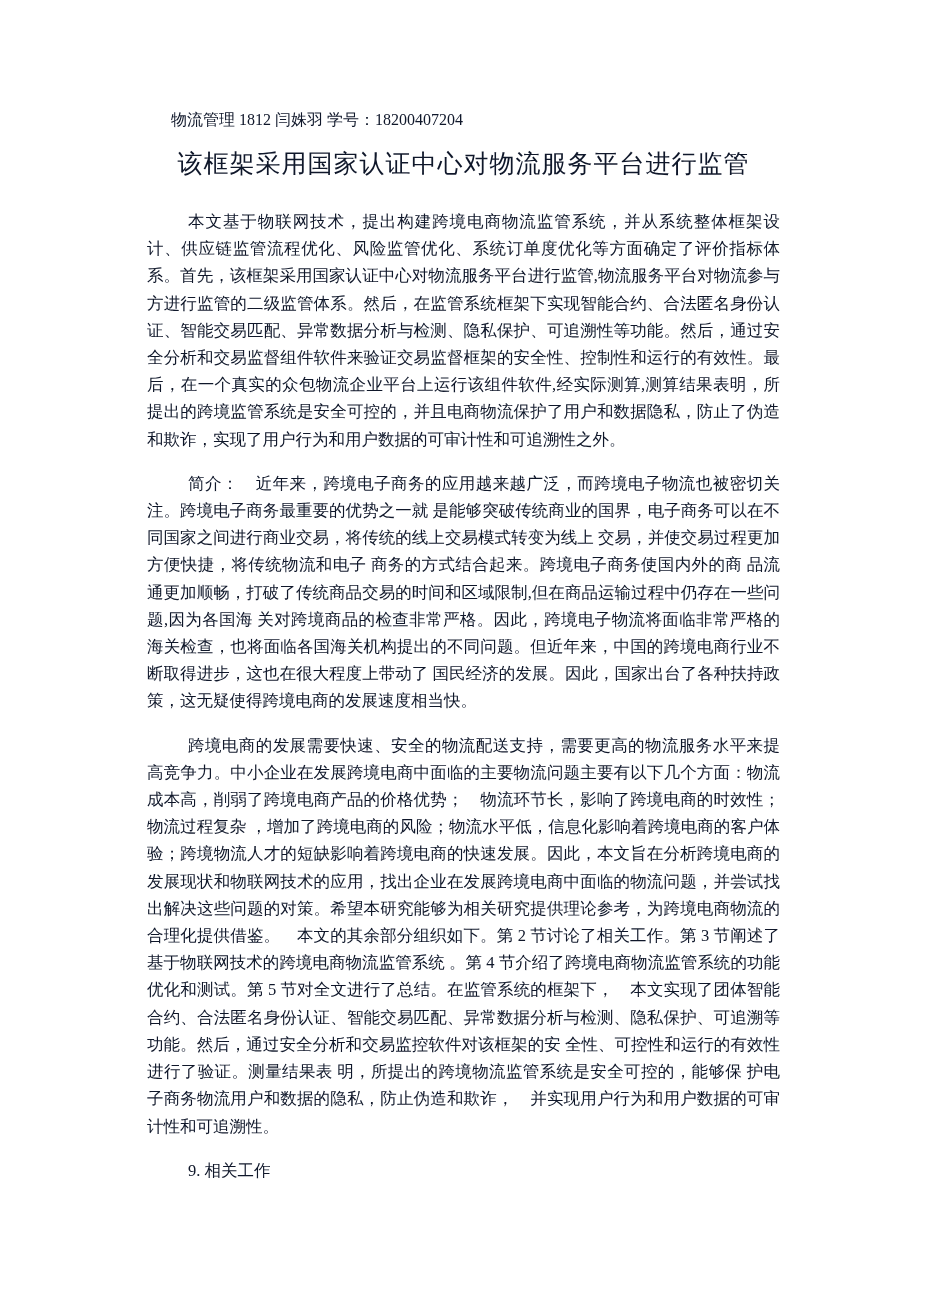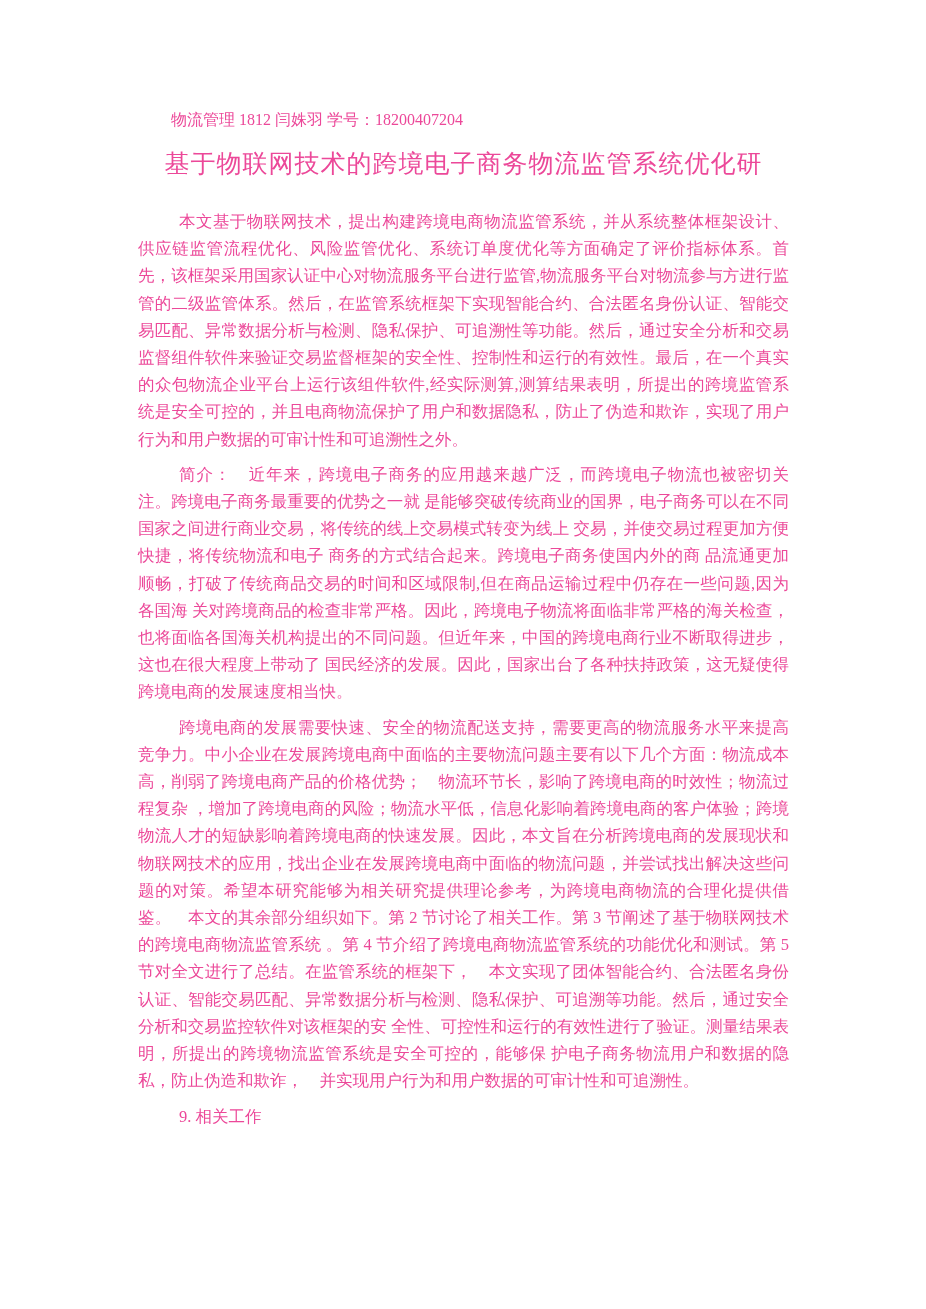--- a/index.html
+++ b/index.html
@@ -7,21 +7,21 @@
     padding: 0;
     background: #ffffff;
   }
   .page {
     position: relative;
     width: 926px;
     height: 1309px;
     background: #ffffff;
     overflow: hidden;
     font-family: "Liberation Serif", "DejaVu Serif", serif;
-    color: #ec4899;
+    color: #0f172a;
   }
   .content {
     position: absolute;
     left: 130px;
     top: 106px;
     width: 667px;
   }
   .meta-line {
     font-size: 16px;
     line-height: 27px;
@@ -35,37 +35,37 @@
     text-align: center;
     margin: 13px 0 26px 0;
     letter-spacing: 1px;
   }
   .para {
     font-size: 16.5px;
     line-height: 27.2px;
     text-align: justify;
     text-justify: inter-ideograph;
     text-indent: 41px;
-    margin: 8px;
+    margin: 17px;
     word-break: break-all;
   }
   .section-heading {
     text-align: left;
   }
 </style>
 </head>
 <body>
 
 <div class="page">
   <div class="content">
 
     <div class="meta-line">物流管理 1812 闫姝羽 学号：18200407204</div>
 
 
-    <h1 class="doc-title">基于物联网技术的跨境电子商务物流监管系统优化研</h1>
+    <h1 class="doc-title">该框架采用国家认证中心对物流服务平台进行监管</h1>
 
     <p class="para">本文基于物联网技术，提出构建跨境电商物流监管系统，并从系统整体框架设计、供应链监管流程优化、风险监管优化、系统订单度优化等方面确定了评价指标体系。首先，该框架采用国家认证中心对物流服务平台进行监管,物流服务平台对物流参与方进行监管的二级监管体系。然后，在监管系统框架下实现智能合约、合法匿名身份认证、智能交易匹配、异常数据分析与检测、隐私保护、可追溯性等功能。然后，通过安全分析和交易监督组件软件来验证交易监督框架的安全性、控制性和运行的有效性。最后，在一个真实的众包物流企业平台上运行该组件软件,经实际测算,测算结果表明，所提出的跨境监管系统是安全可控的，并且电商物流保护了用户和数据隐私，防止了伪造和欺诈，实现了用户行为和用户数据的可审计性和可追溯性之外。</p>
 
     <p class="para">简介：　近年来，跨境电子商务的应用越来越广泛，而跨境电子物流也被密切关注。跨境电子商务最重要的优势之一就 是能够突破传统商业的国界，电子商务可以在不同国家之间进行商业交易，将传统的线上交易模式转变为线上 交易，并使交易过程更加方便快捷，将传统物流和电子 商务的方式结合起来。跨境电子商务使国内外的商 品流通更加顺畅，打破了传统商品交易的时间和区域限制,但在商品运输过程中仍存在一些问题,因为各国海 关对跨境商品的检查非常严格。因此，跨境电子物流将面临非常严格的海关检查，也将面临各国海关机构提出的不同问题。但近年来，中国的跨境电商行业不断取得进步，这也在很大程度上带动了 国民经济的发展。因此，国家出台了各种扶持政策，这无疑使得跨境电商的发展速度相当快。</p>
 
     <p class="para">跨境电商的发展需要快速、安全的物流配送支持，需要更高的物流服务水平来提高竞争力。中小企业在发展跨境电商中面临的主要物流问题主要有以下几个方面：物流成本高，削弱了跨境电商产品的价格优势；　物流环节长，影响了跨境电商的时效性；物流过程复杂 ，增加了跨境电商的风险；物流水平低，信息化影响着跨境电商的客户体验；跨境物流人才的短缺影响着跨境电商的快速发展。因此，本文旨在分析跨境电商的发展现状和物联网技术的应用，找出企业在发展跨境电商中面临的物流问题，并尝试找出解决这些问题的对策。希望本研究能够为相关研究提供理论参考，为跨境电商物流的合理化提供借鉴。　本文的其余部分组织如下。第 2 节讨论了相关工作。第 3 节阐述了基于物联网技术的跨境电商物流监管系统 。第 4 节介绍了跨境电商物流监管系统的功能优化和测试。第 5 节对全文进行了总结。在监管系统的框架下，　本文实现了团体智能合约、合法匿名身份认证、智能交易匹配、异常数据分析与检测、隐私保护、可追溯等功能。然后，通过安全分析和交易监控软件对该框架的安 全性、可控性和运行的有效性进行了验证。测量结果表 明，所提出的跨境物流监管系统是安全可控的，能够保 护电子商务物流用户和数据的隐私，防止伪造和欺诈，　并实现用户行为和用户数据的可审计性和可追溯性。</p>
 
     <p class="para section-heading">9. 相关工作</p>
 
 

